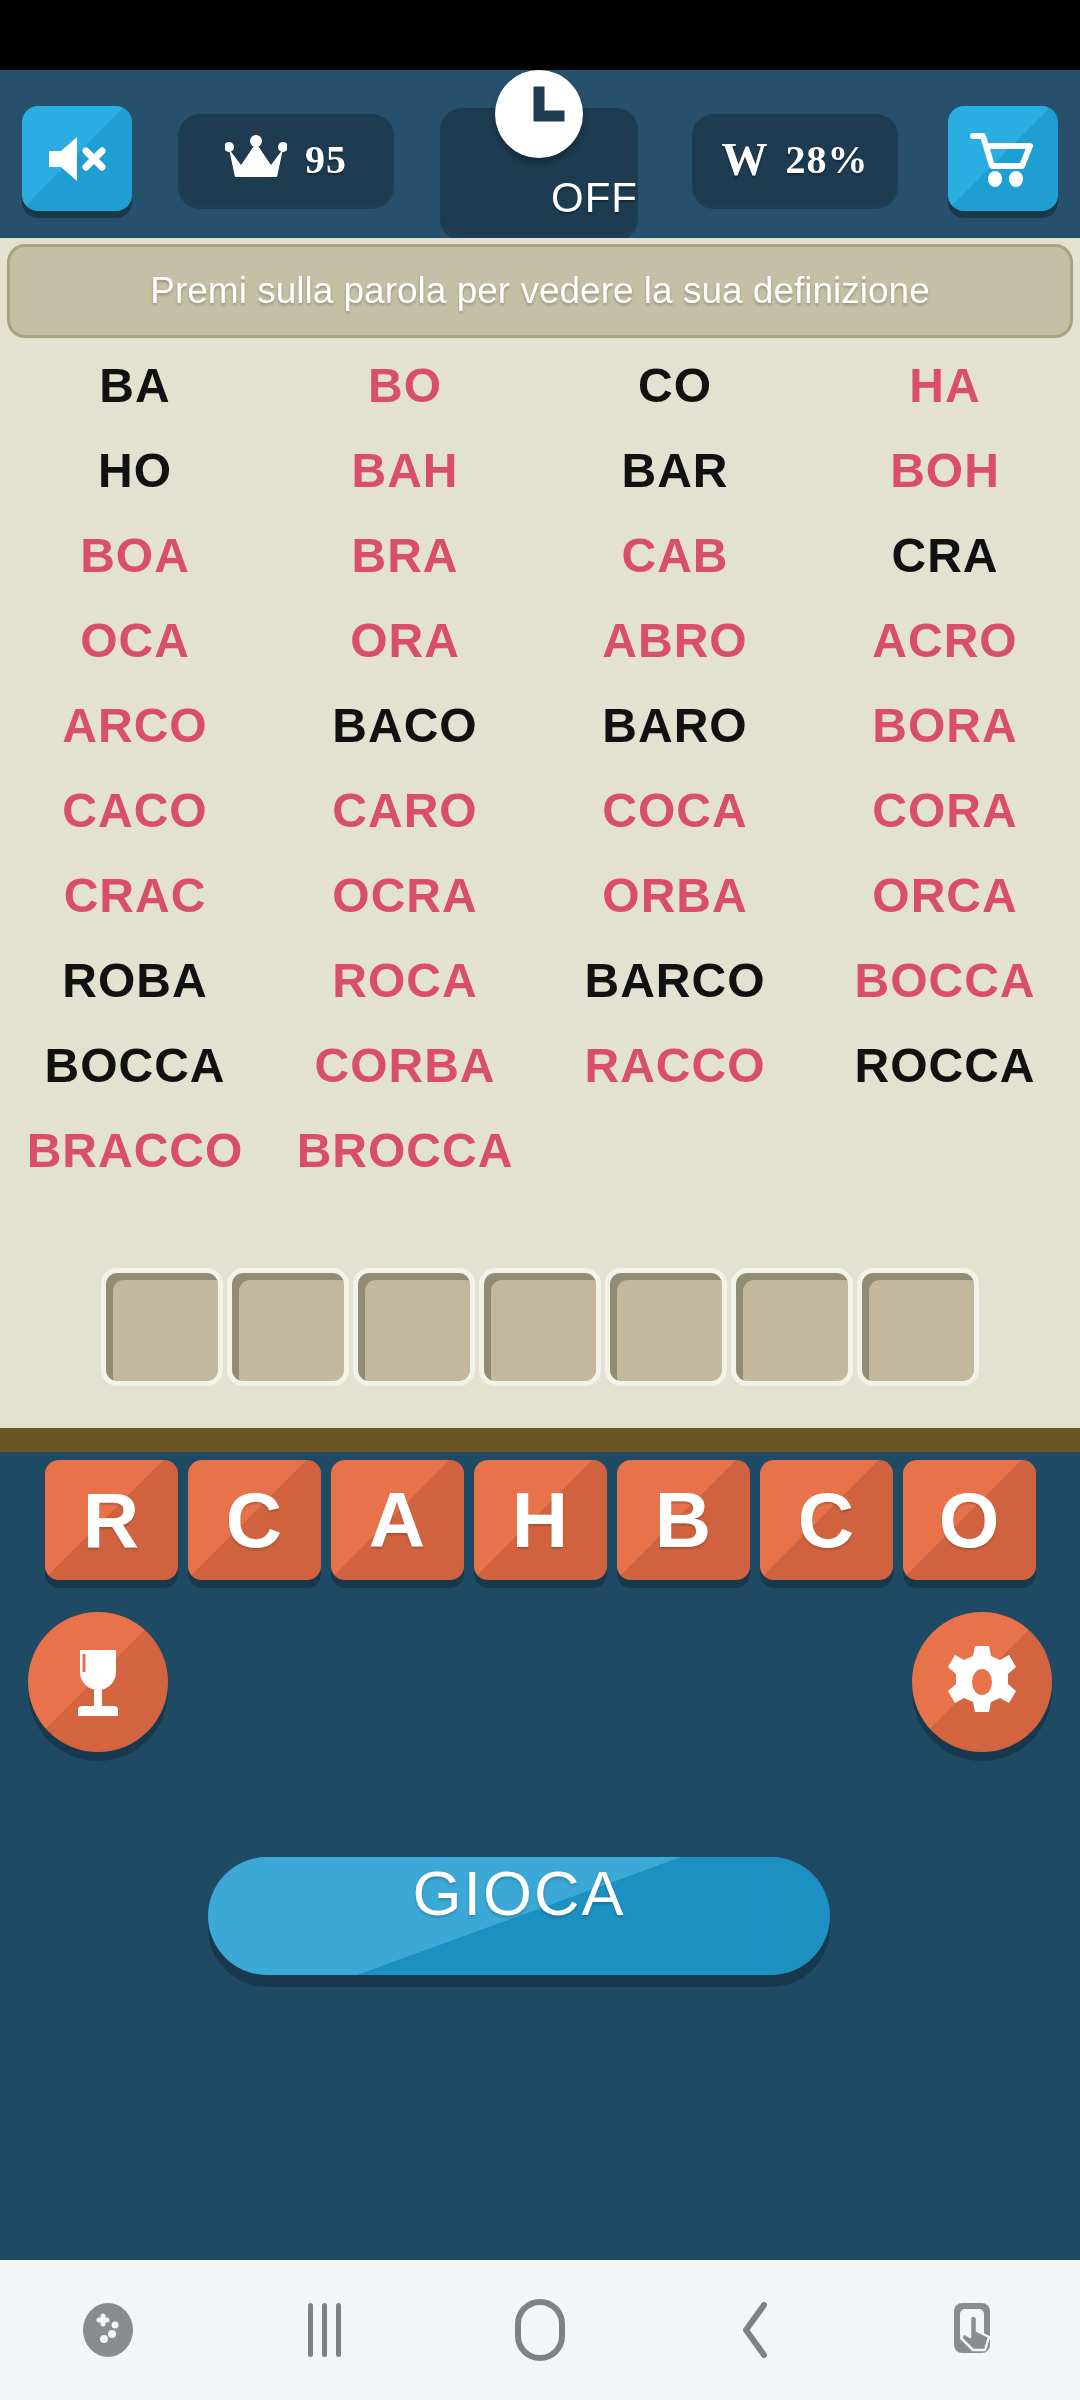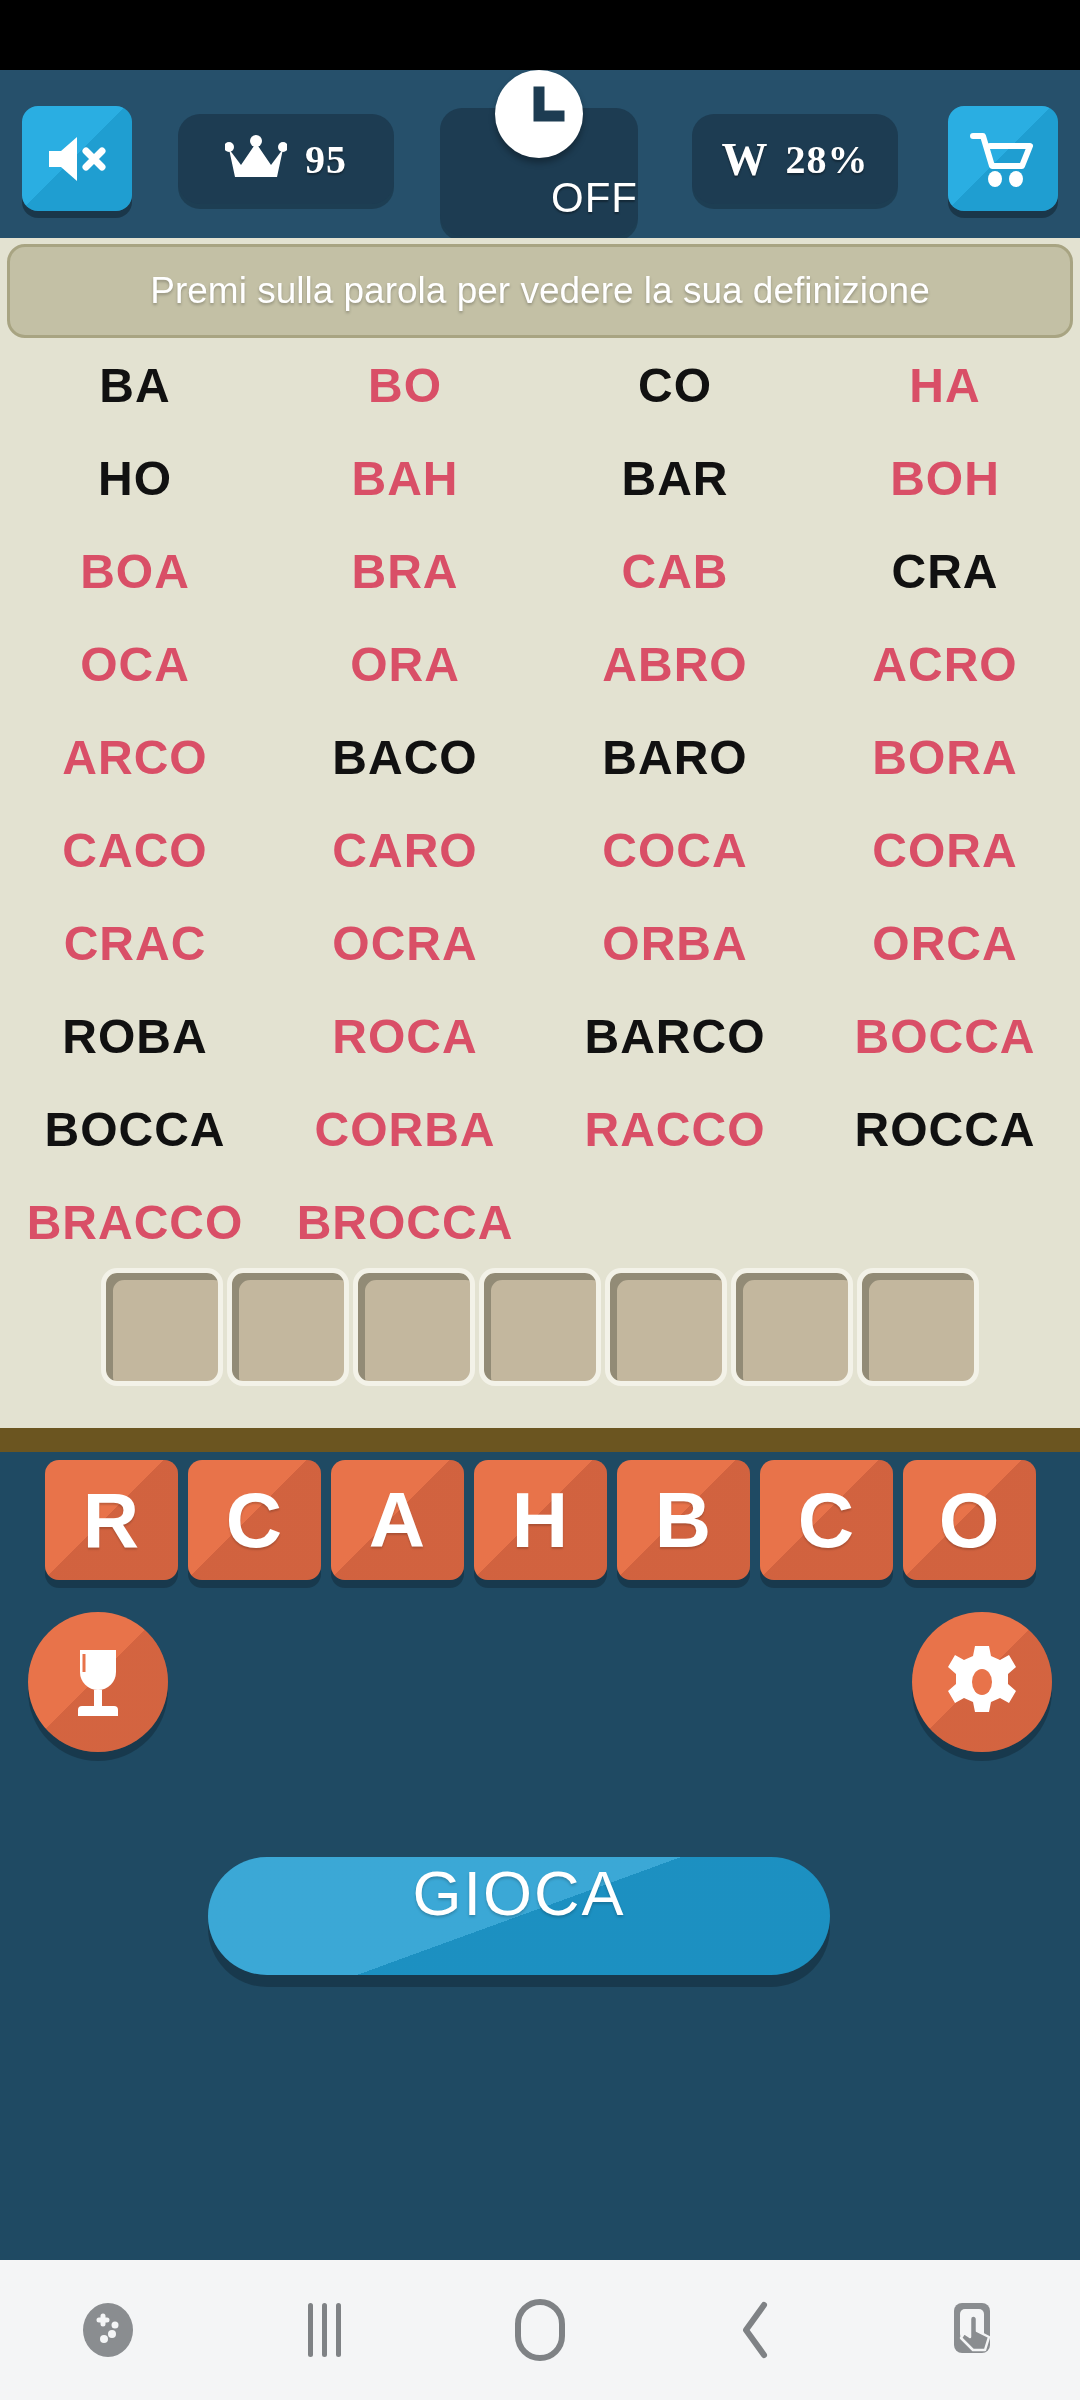--- a/index.html
+++ b/index.html
@@ -89,21 +89,21 @@
   #hint-text{
     color:#ffffff; font-size:37px;
     text-shadow:0 2px 3px rgba(0,0,0,.25);
   }
 
   
   #word-grid{
     position:absolute; top:110px; left:0; width:1034px;
     display:grid;
     grid-template-columns:repeat(4,270px);
-    row-gap:18px;
+    row-gap:10px;
   }
   .word-cell{
     height:75px;
     display:flex; align-items:center; justify-content:center;
     font-size:48px; font-weight:bold;
     letter-spacing:1px;
     line-height:1;
   }
   .w-found{ color:#111111; }
   .w-missing{ color:#d94f67; }

